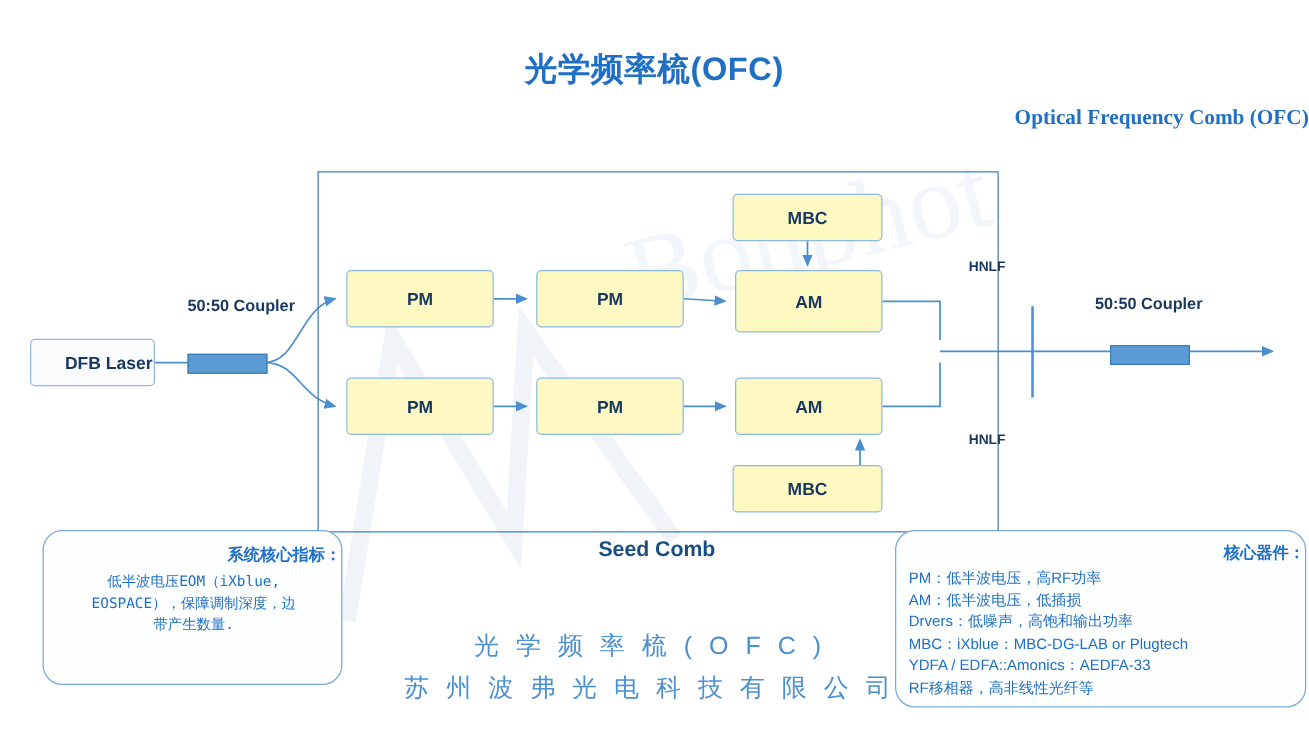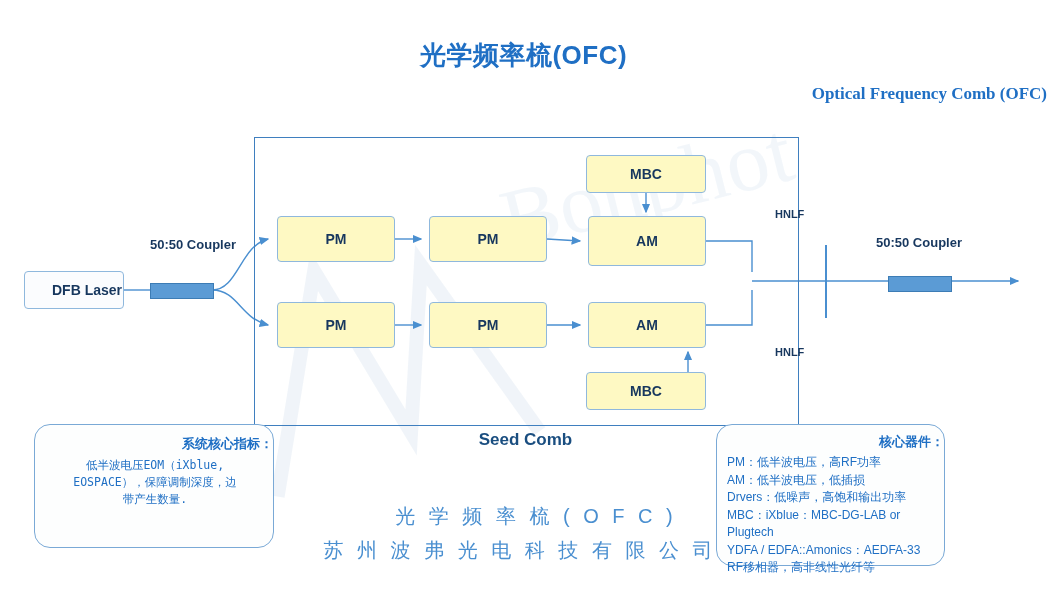--- a/index.html
+++ b/index.html
@@ -121,21 +121,21 @@
   #hnlf-bottom { left: 775px; top: 346px; }
 
   
   .note-box {
     border: 1px solid #7aa9d6;
     border-radius: 16px;
     background: #fdfefe;
     box-sizing: border-box;
   }
   #note-left { left: 34px; top: 424px; width: 240px; height: 124px; }
-  #note-right { left: 716px; top: 424px; width: 229px; height: 142px; }
+  #note-right { left: 716px; top: 424px; width: 329px; height: 142px; }
 
   .note-title {
     font-size: 13px;
     font-weight: bold;
     color: #1f6fc4;
     text-align: right;
     margin-top: 10px;
   }
   .note-body {
     font-size: 12px;
@@ -153,21 +153,21 @@
   #note-right .note-body {
     text-align: left;
     font-family: "Liberation Sans", sans-serif;
     font-size: 12px;
     line-height: 17.5px;
     padding: 3px 8px 0 10px;
   }
 
   
   #footer-line1 {
-    left: 316px; top: 503px; width: 440px;
+    left: 300px; top: 503px; width: 440px;
     text-align: center;
     font-size: 20px;
     color: #4a8fd0;
     letter-spacing: 4px;
   }
   #footer-line2 {
     left: 300px; top: 537px; width: 440px;
     text-align: center;
     font-size: 20px;
     color: #4a8fd0;

